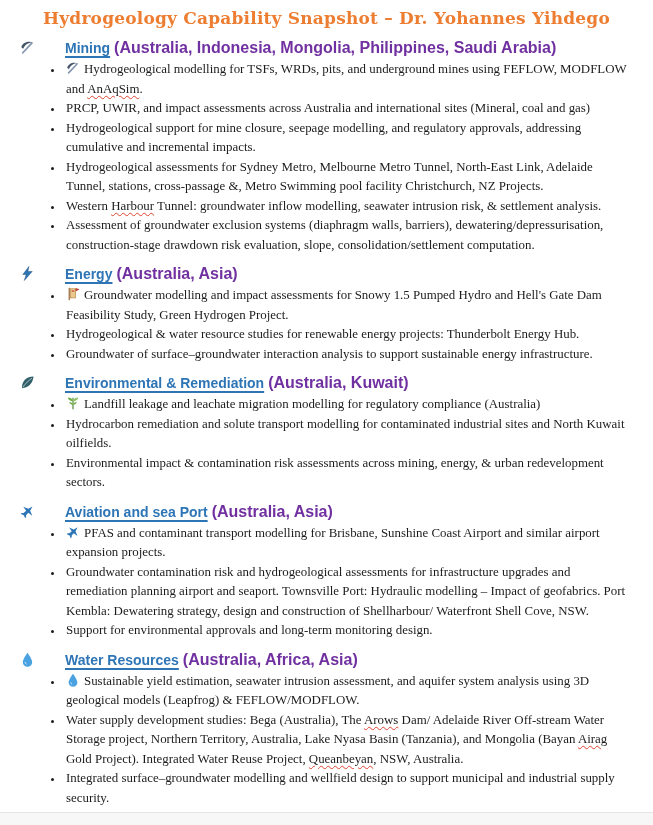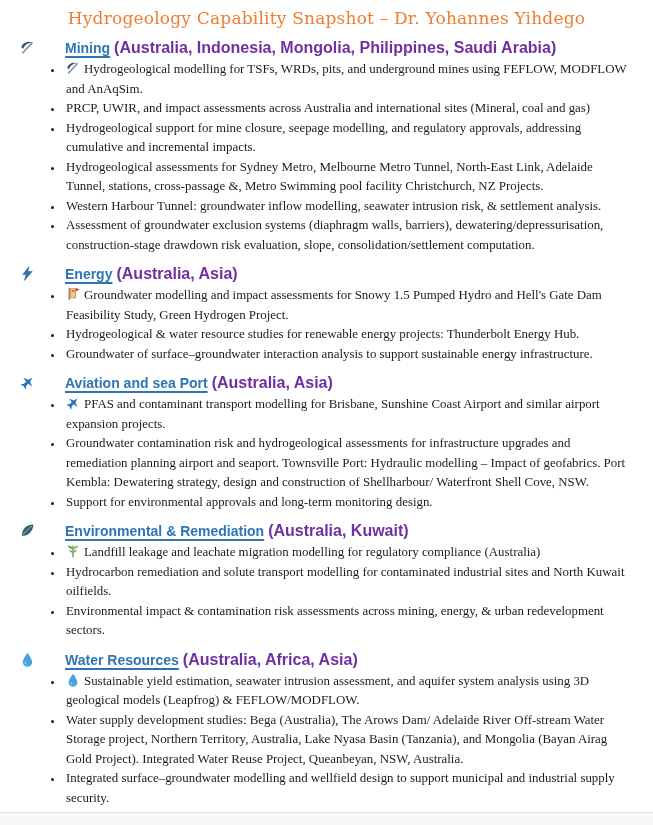--- a/index.html
+++ b/index.html
@@ -4,42 +4,42 @@
 <style>
   html,body { margin:0; padding:0; }
   body {
     width:653px; height:825px; background:#ffffff; overflow:hidden; position:relative;
     font-family:"Liberation Serif","DejaVu Serif",serif; color:#1c1c1c;
     -webkit-font-smoothing:antialiased;
   }
   .page { padding:5px 20px 0 20px; }
   .doc-title {
     text-align:center; font-family:"DejaVu Serif","Liberation Serif",serif;
-    font-weight:normal; font-size:17px; color:#ED7D31; letter-spacing:.2px;
+    font-weight:bold; font-size:17px; color:#ED7D31; letter-spacing:.2px;
     margin:3px 0 10px 0;
   }
   .sec { margin:0; }
   .sec-h {
     margin:9px 0 2px 0; font-family:"Liberation Sans","DejaVu Sans",sans-serif;
     font-size:14px; line-height:20px; font-weight:bold; white-space:nowrap;
   }
   .sec-link {
     color:#2E75B6; text-decoration:underline; text-decoration-thickness:1.5px;
     text-underline-offset:3px; cursor:pointer;padding-left:25px;
   }
   .sec-note {
     color:#7030A0; font-size:16px; font-weight:bold; margin-left:4px;
   }
   ul.blist { margin:0; padding:0 0 0 44px; list-style:disc; }
   ul.blist li {
     font-size:12.9px; line-height:19.5px; padding-left:2px;
   }
   ul.blist li::marker { color:#1c1c1c; font-size:11px; }
   .misspell {
-    text-decoration-style:wavy;
+    text-decoration:underline; text-decoration-style:wavy;
     text-decoration-color:#E0442F; text-decoration-thickness:1px;
     text-underline-offset:2px;
   }
   .ic { display:inline-block; vertical-align:-2px; line-height:0; }
   .ic svg { width:14px; height:14px; }
   .sec-h .ic { margin-right:5px; vertical-align:-2px; }
   .sec-h .ic svg { width:15px; height:15px; }
   .li-ic { margin-right:4px; }
   .page-edge {
     position:absolute; left:0; bottom:0; width:653px; height:12px;
@@ -83,45 +83,45 @@
                 <rect x="5" y="2" width="6" height="10.5" fill="#EBC88E" stroke="#B98A4A" stroke-width="0.8"></rect>
                 <polygon points="11,1 15.4,2.6 11,5.2" fill="#C0392B"></polygon>
                 <rect x="6.4" y="4" width="3.2" height="1.2" fill="#C0392B"></rect>
               </svg></span><span>Groundwater modelling and impact assessments for Snowy 1.5 Pumped Hydro and Hell's Gate Dam Feasibility Study, Green Hydrogen Project.</span></li>
           <li><span>Hydrogeological &amp; water resource studies for renewable energy projects: Thunderbolt Energy Hub.</span></li>
           <li><span>Groundwater of surface–groundwater interaction analysis to support sustainable energy infrastructure.</span></li>
         </ul>
       </div>
       <div class="sec">
         <h2 class="sec-h"><span class="ic"><svg viewBox="0 0 16 16">
-              <path d="M8 0.5 L9.4 5.4 L14.8 7.6 L9.6 8.4 L9.8 12 L11.4 13.6 L11.1 14.8 L8 13.5 L4.9 14.8 L4.6 13.6 L6.2 12 L6.4 8.4 L1.2 7.6 L6.6 5.4 Z" transform="rotate(45 8 8)" fill="#2E75B6"></path>
-            </svg></span><a class="sec-link">Aviation and sea Port</a><span class="sec-note">(Australia, Asia)</span></h2>
-        <ul class="blist">
-          <li><span class="ic li-ic"><svg viewBox="0 0 16 16">
-                <path d="M8 0.5 L9.4 5.4 L14.8 7.6 L9.6 8.4 L9.8 12 L11.4 13.6 L11.1 14.8 L8 13.5 L4.9 14.8 L4.6 13.6 L6.2 12 L6.4 8.4 L1.2 7.6 L6.6 5.4 Z" transform="rotate(45 8 8)" fill="#2E75B6"></path>
-              </svg></span><span>PFAS and contaminant transport modelling for Brisbane, Sunshine Coast Airport and similar airport expansion projects.</span></li>
-          <li><span>Groundwater contamination risk and hydrogeological assessments for infrastructure upgrades and remediation planning airport and seaport. Townsville Port: Hydraulic modelling – Impact of geofabrics. Port Kembla: Dewatering strategy, design and construction of Shellharbour/ Waterfront Shell Cove, NSW.</span></li>
-          <li><span>Support for environmental approvals and long-term monitoring design.</span></li>
-        </ul>
-      </div>
-      <div class="sec">
-        <h2 class="sec-h"><span class="ic"><svg viewBox="0 0 16 16">
               <path d="M2 14 C2 6 7 1.6 14.4 1.6 C13.6 9.4 8.6 13.8 2 14 Z" fill="#31606B"></path>
               <path d="M3 13 C6 9 9 6 12.6 3.4" stroke="#cfe3e0" stroke-width="0.8" fill="none"></path>
             </svg></span><a class="sec-link">Environmental &amp; Remediation</a><span class="sec-note">(Australia, Kuwait)</span></h2>
         <ul class="blist">
           <li><span class="ic li-ic"><svg viewBox="0 0 16 16">
                 <path d="M8 15 C8 9 8 5 8 2" stroke="#507E32" stroke-width="1.3" fill="none"></path>
                 <path d="M8 6 C5 6 2.6 4.4 2 1.6 C5.4 1.8 7.4 3.2 8 6 Z" fill="#70AD47"></path>
                 <path d="M8 6 C11 6 13.4 4.4 14 1.6 C10.6 1.8 8.6 3.2 8 6 Z" fill="#8CC265"></path>
                 <path d="M8 10 C6 10 4.2 9 3.6 6.8 C6.2 7 7.6 8 8 10 Z" fill="#70AD47"></path>
                 <path d="M8 10 C10 10 11.8 9 12.4 6.8 C9.8 7 8.4 8 8 10 Z" fill="#70AD47"></path>
               </svg></span><span>Landfill leakage and leachate migration modelling for regulatory compliance (Australia)</span></li>
           <li><span>Hydrocarbon remediation and solute transport modelling for contaminated industrial sites and North Kuwait oilfields.</span></li>
           <li><span>Environmental impact &amp; contamination risk assessments across mining, energy, &amp; urban redevelopment sectors.</span></li>
+        </ul>
+      </div>
+      <div class="sec">
+        <h2 class="sec-h"><span class="ic"><svg viewBox="0 0 16 16">
+              <path d="M8 0.5 L9.4 5.4 L14.8 7.6 L9.6 8.4 L9.8 12 L11.4 13.6 L11.1 14.8 L8 13.5 L4.9 14.8 L4.6 13.6 L6.2 12 L6.4 8.4 L1.2 7.6 L6.6 5.4 Z" transform="rotate(45 8 8)" fill="#2E75B6"></path>
+            </svg></span><a class="sec-link">Aviation and sea Port</a><span class="sec-note">(Australia, Asia)</span></h2>
+        <ul class="blist">
+          <li><span class="ic li-ic"><svg viewBox="0 0 16 16">
+                <path d="M8 0.5 L9.4 5.4 L14.8 7.6 L9.6 8.4 L9.8 12 L11.4 13.6 L11.1 14.8 L8 13.5 L4.9 14.8 L4.6 13.6 L6.2 12 L6.4 8.4 L1.2 7.6 L6.6 5.4 Z" transform="rotate(45 8 8)" fill="#2E75B6"></path>
+              </svg></span><span>PFAS and contaminant transport modelling for Brisbane, Sunshine Coast Airport and similar airport expansion projects.</span></li>
+          <li><span>Groundwater contamination risk and hydrogeological assessments for infrastructure upgrades and remediation planning airport and seaport. Townsville Port: Hydraulic modelling – Impact of geofabrics. Port Kembla: Dewatering strategy, design and construction of Shellharbour/ Waterfront Shell Cove, NSW.</span></li>
+          <li><span>Support for environmental approvals and long-term monitoring design.</span></li>
         </ul>
       </div>
       <div class="sec">
         <h2 class="sec-h"><span class="ic"><svg viewBox="0 0 16 16">
               <path d="M8 0.8 C8 0.8 3 7.6 3 10.8 A5 5 0 0 0 13 10.8 C13 7.6 8 0.8 8 0.8 Z" fill="#4AA3E0"></path>
               <path d="M5.4 10.6 A2.6 2.6 0 0 0 7 13" stroke="#cfe9fa" stroke-width="1" fill="none"></path>
             </svg></span><a class="sec-link">Water Resources</a><span class="sec-note">(Australia, Africa, Asia)</span></h2>
         <ul class="blist">
           <li><span class="ic li-ic"><svg viewBox="0 0 16 16">
                 <path d="M8 0.8 C8 0.8 3 7.6 3 10.8 A5 5 0 0 0 13 10.8 C13 7.6 8 0.8 8 0.8 Z" fill="#4AA3E0"></path>

